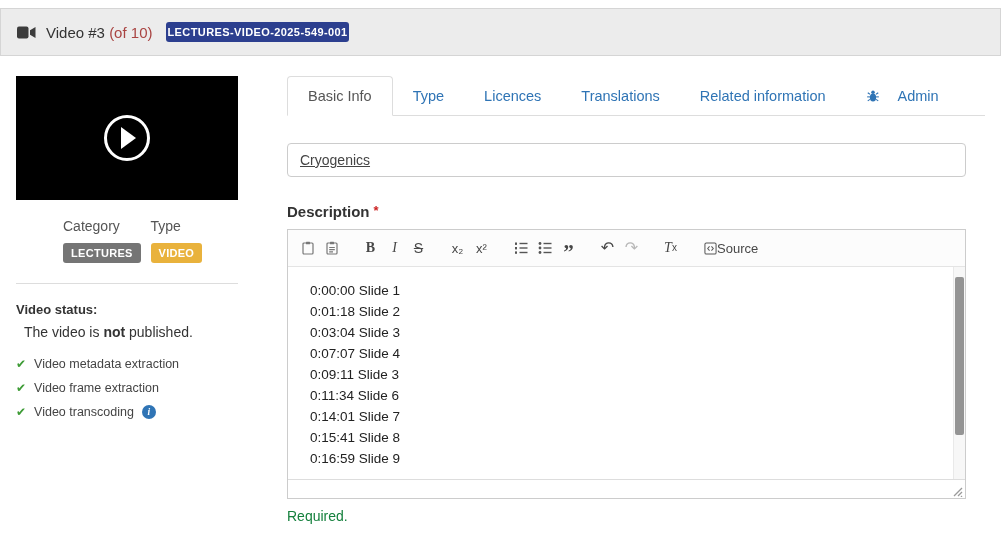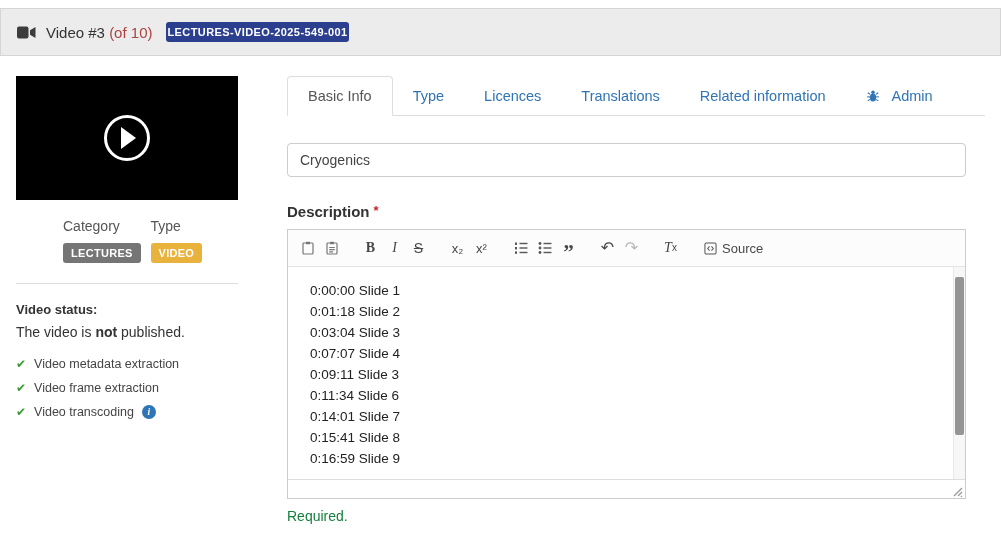--- a/index.html
+++ b/index.html
@@ -44,48 +44,48 @@
     border-left:15px solid #fff; border-top:11px solid transparent; border-bottom:11px solid transparent;
   }
   .meta { display:flex; margin-top:18px;margin-left:47px; }
   .meta-col { width:124px; }
   .meta-label { color:#555; font-size:14px; margin-bottom:9px; }
   .badge { display:inline-block; color:#fff; font-size:11px; font-weight:bold; padding:4px 8px; border-radius:3px; letter-spacing:.3px; }
   .badge-gray   { background:var(--neutral-badge,#757575); }
   .badge-yellow { background:var(--warning,#e9b23c); }
   .divider { border:none; border-top:1px solid #ddd; margin:20px 0 18px; }
   .status-title { font-weight:bold; font-size:13px; color:#333; }
-  .status-text { margin-top:7px; font-size:14px; color:#333; }
+  .status-text { margin-top:7px; font-size:14px; color:#333;margin-left:8px; }
   .checks { list-style:none; margin:17px 0 0; padding:0; }
   .check-item { display:flex; align-items:center; gap:8px; margin-bottom:10px; font-size:12.5px; color:#444; }
   .check-mark { color:var(--success,#3d9b35); font-size:12px; line-height:1; }
   .info-dot {
     display:inline-flex; width:14px; height:14px; border-radius:50%;
     background:var(--link,#2f74b5); color:#fff; align-items:center; justify-content:center;
     font-size:9.5px; font-weight:bold; font-style:italic;
     font-family:"Liberation Serif","DejaVu Serif",serif; cursor:pointer;
   }
 
   
   .tabs { display:flex; border-bottom:1px solid #ddd; align-items:flex-end; }
   .tab { padding:11px 20px; font-size:14.5px; color:var(--link,#2f74b5); cursor:pointer; white-space:nowrap; }
   .tab.active {
     background:#fff; border:1px solid #ddd; border-bottom:1px solid #fff;
     margin-bottom:-1px; border-radius:4px 4px 0 0; color:#555;
   }
-  .tab-admin { display:flex; align-items:center; gap:12px;text-align:right; }
+  .tab-admin { display:flex; align-items:center; gap:18px;text-align:right; }
 
   
   .form { padding:27px 19px 0 0; }
   .field-label { font-weight:bold; font-size:15px; color:#333; margin-bottom:9px; }
   .field-label.desc { margin-top:26px; }
   .req { color:var(--danger,#cc2222); margin-left:4px; font-size:13px; vertical-align:top; }
   .text-input {
     width:100%; height:34px; border:1px solid #ccc; border-radius:4px;
-    padding:6px 12px; font:inherit; font-size:14px; color:#444; background:#fff;
+    padding:6px 12px; font:inherit; font-size:14px; color:#444; background:#fff;text-decoration:underline;
   }
 
   
   .editor { border:1px solid #ccc; margin-top:2px; background:#fff; }
   .tb {
     display:flex; align-items:center; gap:9px; padding:9px 12px;
     border-bottom:1px solid #e4e4e4; background:#fcfcfc; color:#555;
   }
   .tb-gap { width:6px; }
   .tb-btn {
@@ -94,21 +94,21 @@
   }
   .tb-b { font-weight:bold; font-family:"Liberation Serif","DejaVu Serif",serif; }
   .tb-i { font-style:italic; font-family:"Liberation Serif","DejaVu Serif",serif; }
   .tb-s { text-decoration:line-through; }
   .tb-sub { font-size:13px; }
   .tb-quote { font-family:"Liberation Serif","DejaVu Serif",serif; font-size:21px; font-weight:bold; padding-top:9px; }
   .tb-undo { font-size:16px; }
   .tb-redo { font-size:16px; color:#b8b8b8; }
   .tb-tx i { font-family:"Liberation Serif","DejaVu Serif",serif; font-size:14px; }
   .tb-tx sub { font-size:10px; }
-  .tb-src { display:inline-flex; align-items:center; gap:5px; margin-left:2px; cursor:pointer; font-size:13px; color:#484848; }
+  .tb-src { display:inline-flex; align-items:center; margin-left:2px; cursor:pointer; font-size:13px; color:#484848; }
 
   .ed-body { position:relative; height:212px; background:#fff; overflow:hidden; }
   .ed-lines { padding:13px 22px; font-size:13.5px; line-height:21px; color:#222; }
   .ed-scroll { position:absolute; top:0; right:0; bottom:0; width:12px; background:#f7f7f7; border-left:1px solid #e9e9e9; }
   .ed-thumb { position:absolute; top:10px; left:1px; width:9px; height:158px; background:#949494; border-radius:2px; }
   .ed-bottom { height:19px; border-top:1px solid #ddd; position:relative; background:#fff; }
   .resize { position:absolute; right:2px; bottom:1px; cursor:nwse-resize; display:inline-flex; }
 
   .req-note { margin-top:9px; font-size:14px; color:#15803d; }
 </style>

